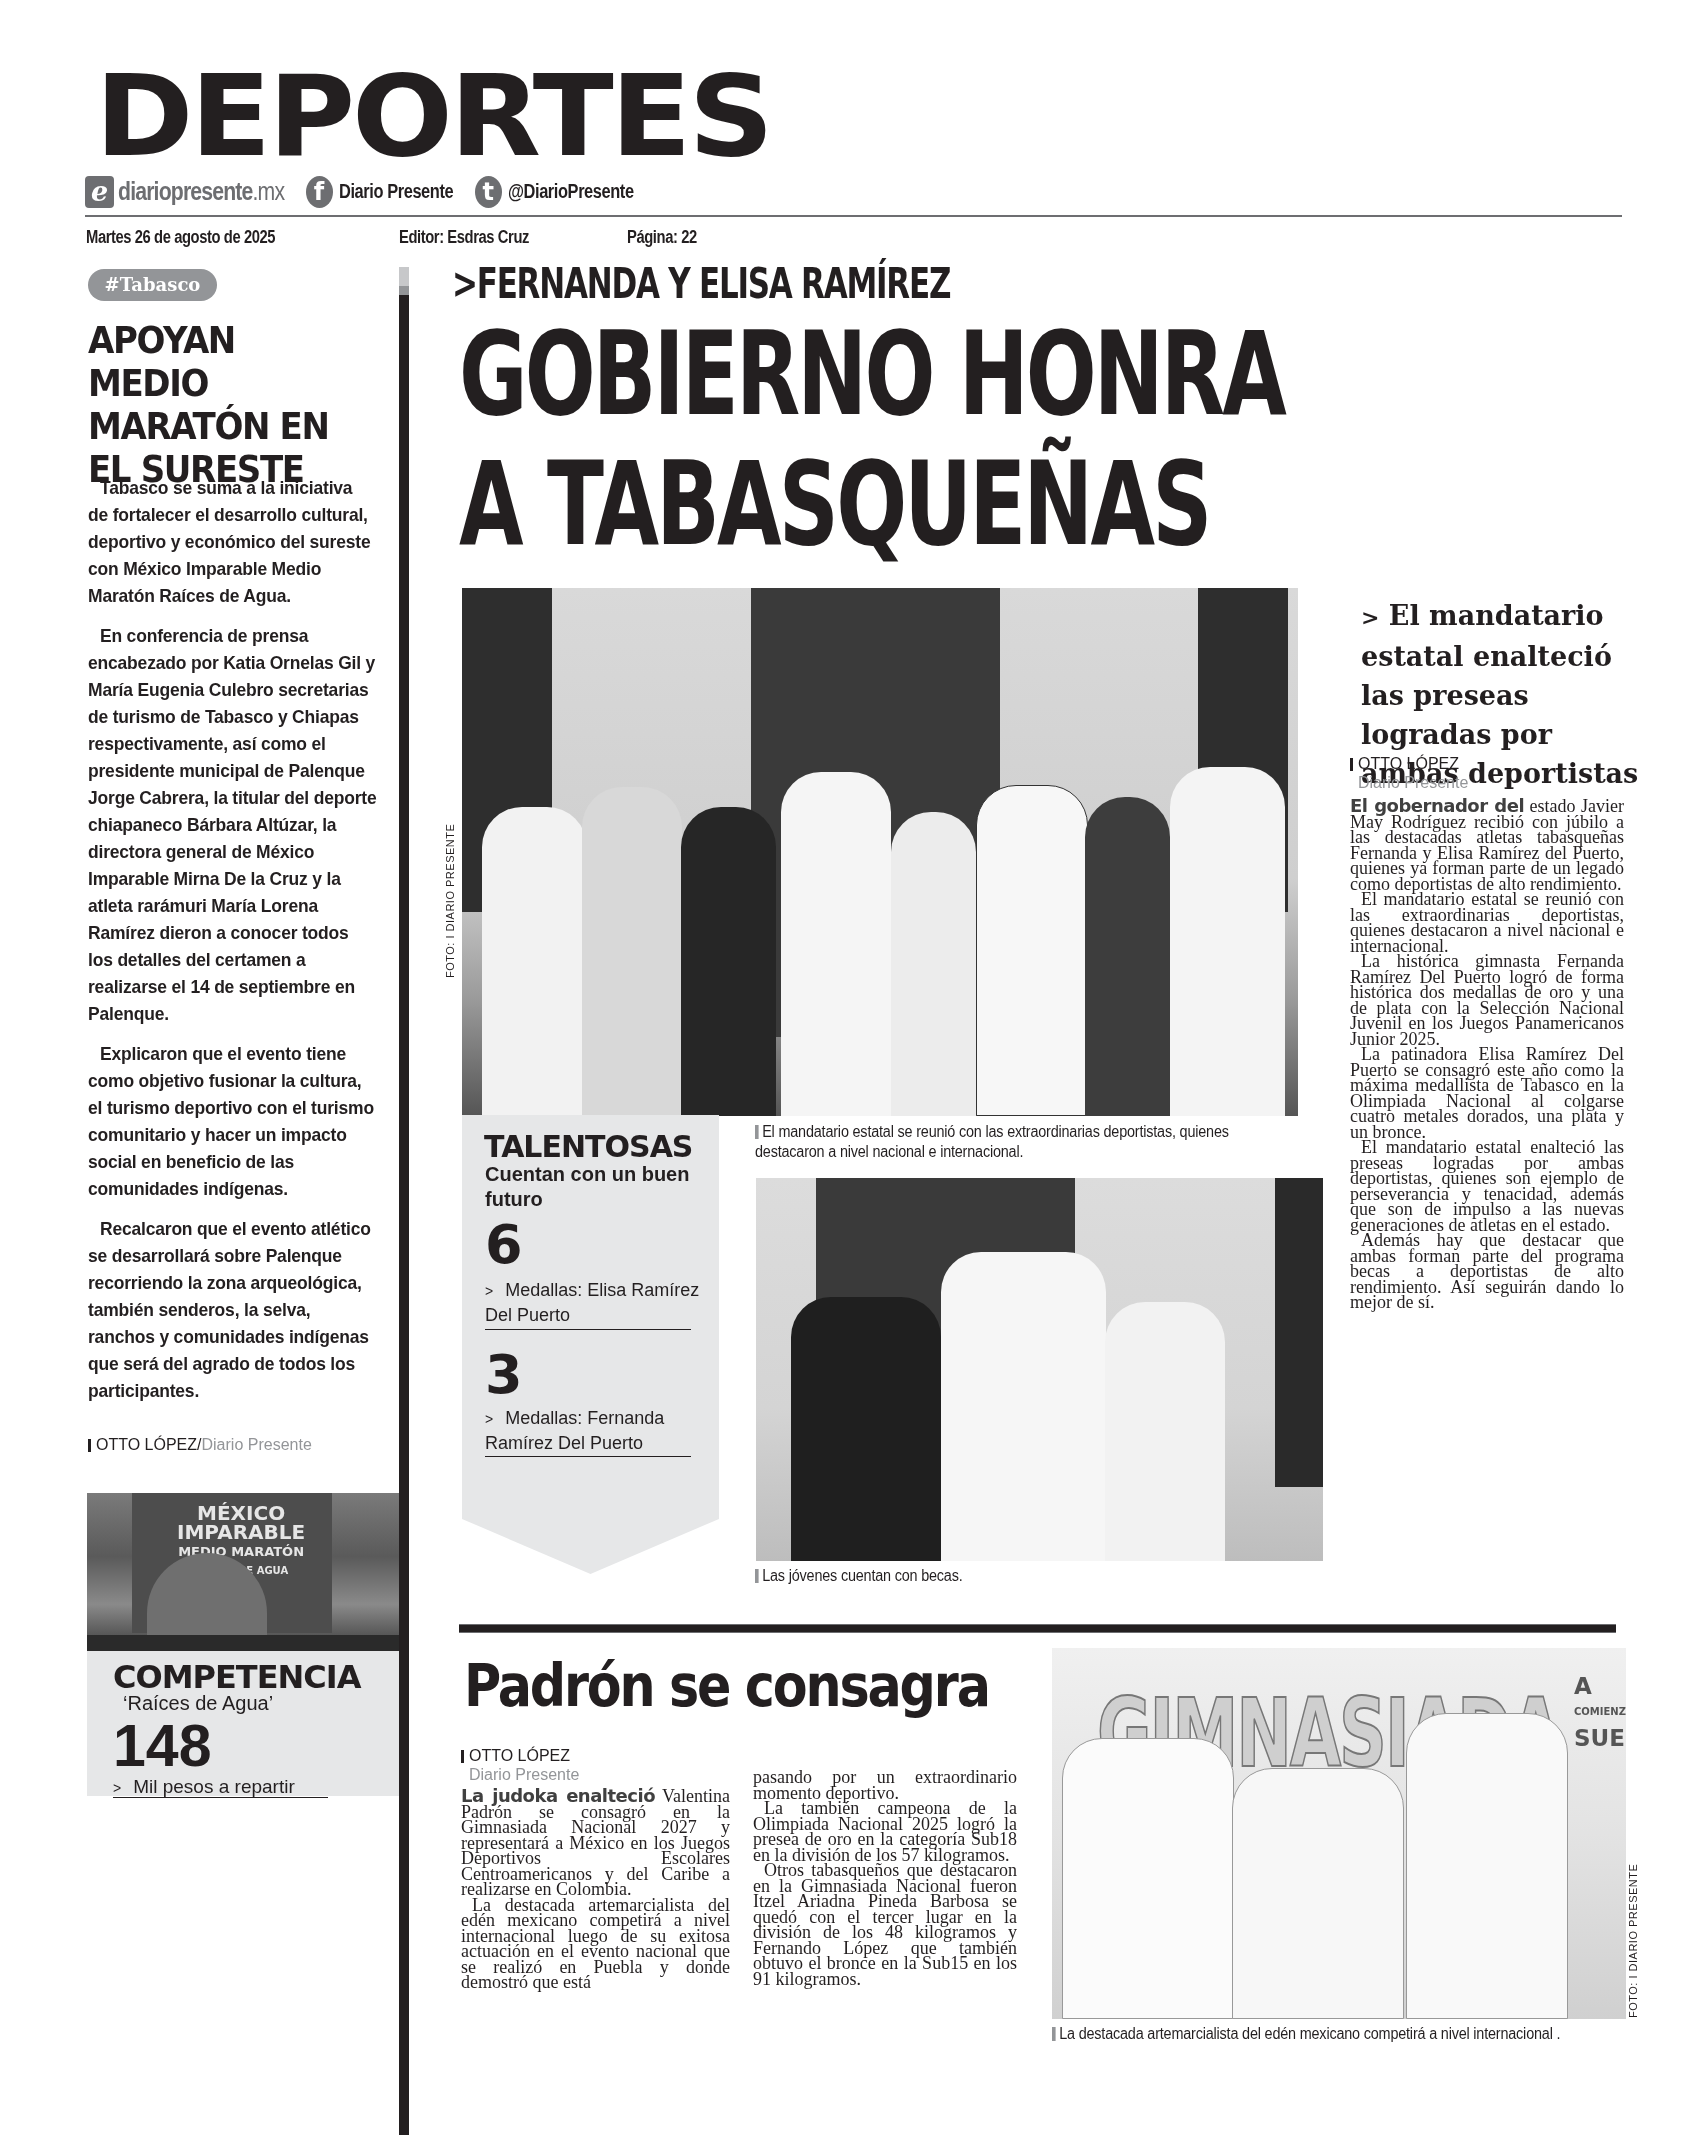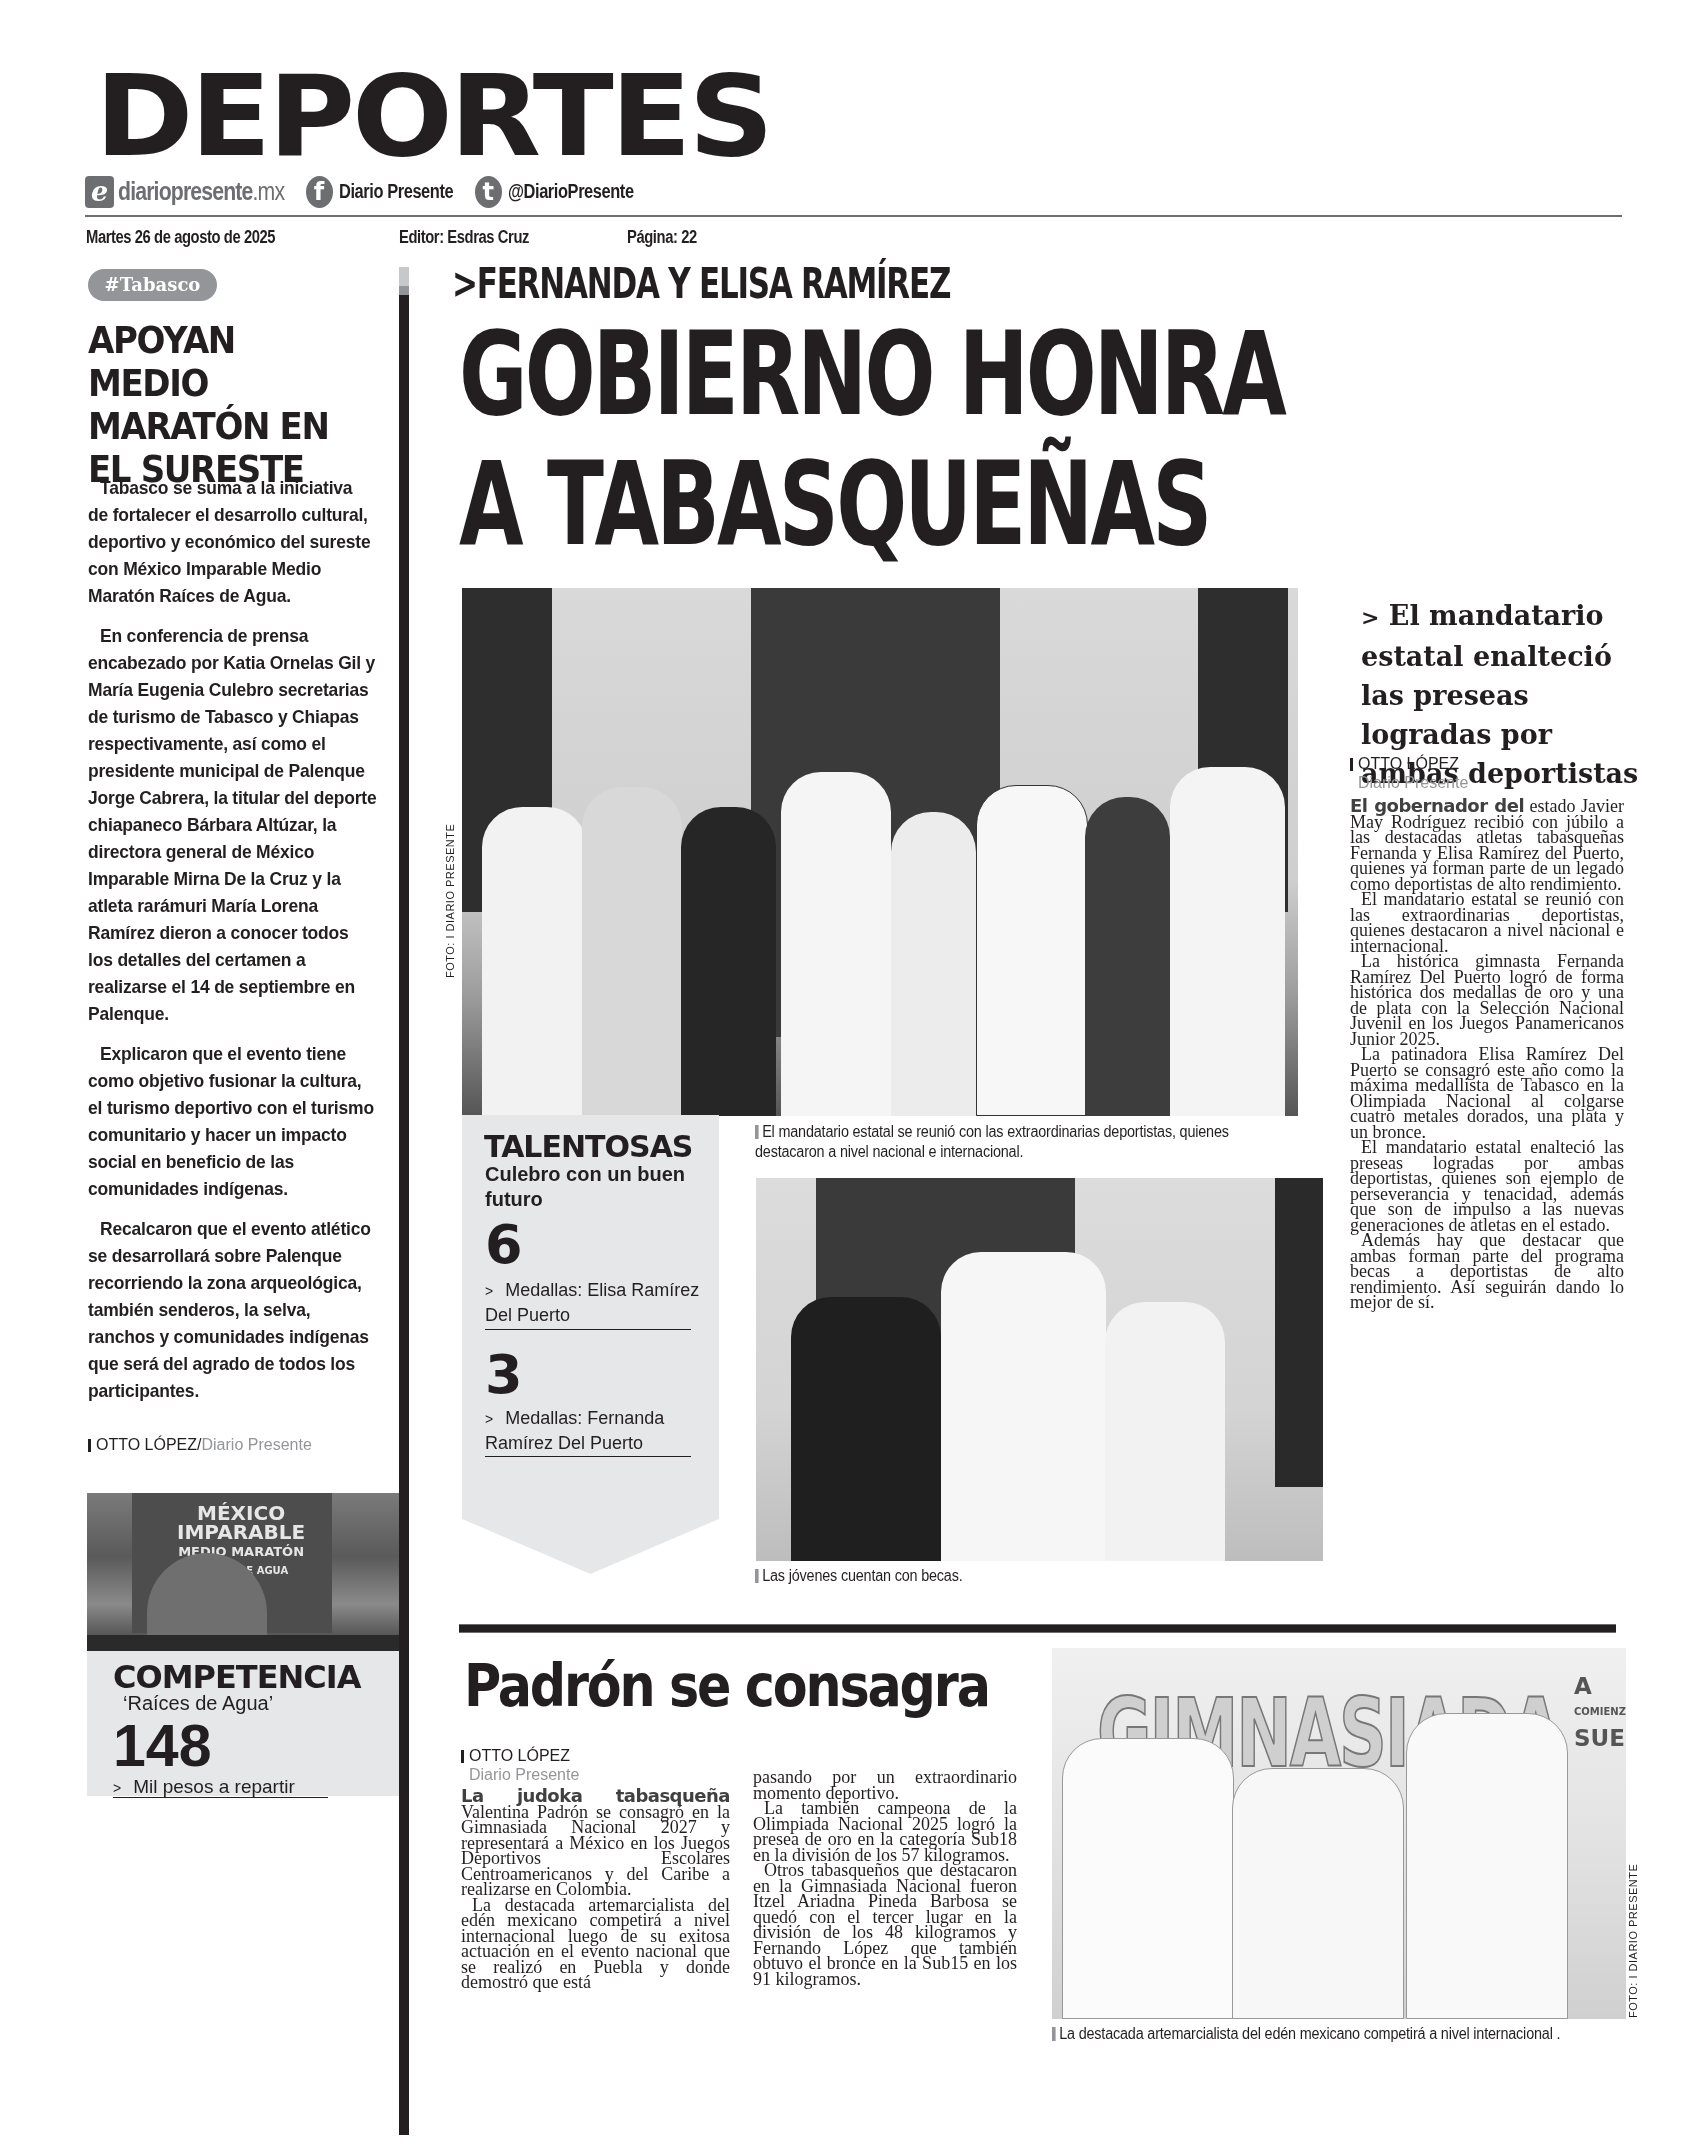--- a/index.html
+++ b/index.html
@@ -178,21 +178,21 @@
   <div class="figure" style="left:319px;width:110px;height:344px;background:#f5f5f5;"></div>
   <div class="figure" style="left:429px;width:85px;height:304px;background:#ececec;"></div>
   <div class="figure" style="left:514px;width:110px;height:329px;background:#f7f7f7;border:1.5px solid #333;"></div>
   <div class="figure" style="left:623px;width:85px;height:319px;background:#3d3d3d;"></div>
   <div class="figure" style="left:708px;width:115px;height:349px;background:#f4f4f4;"></div>
 </div>
 <div class="abs photo-credit-v">FOTO: I DIARIO PRESENTE</div>
 
 <div class="abs talent-box"></div>
 <div class="abs talent-title">TALENTOSAS</div>
-<div class="abs talent-sub">Culebro con un buen futuro</div>
+<div class="abs talent-sub">Cuentan con un buen futuro</div>
 <div class="abs talent-num" style="top:1217px;">6</div>
 <div class="abs talent-desc" style="top:1278px;"><span class="arrow">&gt;</span><span>Medallas: Elisa Ramírez Del Puerto</span></div>
 <div class="abs talent-rule" style="top:1329px;"></div>
 <div class="abs talent-num" style="top:1347px;">3</div>
 <div class="abs talent-desc" style="top:1406px;"><span class="arrow">&gt;</span><span>Medallas: Fernanda Ramírez Del Puerto</span></div>
 <div class="abs talent-rule" style="top:1456px;"></div>
 
 <div class="abs caption caption1"><span class="cap-mark"></span><span>El mandatario estatal se reunió con las extraordinarias deportistas, quienes destacaron a nivel nacional e internacional.</span></div>
 
 <div class="abs photo-trio">
@@ -223,21 +223,21 @@
 
 <div class="abs hrule-heavy"></div>
 <div class="abs padron-title">Padrón se consagra</div>
 
 <div class="abs byline-bottom">
   <div><span class="bar-mark"></span><span>OTTO LÓPEZ</span></div>
   <div class="grey" style="padding-left:8px;">Diario Presente</div>
 </div>
 
 <div class="abs body-serif bottom-col1">
-  <p class="first"><span class="lede">La judoka tabasqueña</span> <span>Valentina Padrón se consagró en la Gimnasiada Nacional 2027 y representará a México en los Juegos Deportivos Escolares Centroamericanos y del Caribe a realizarse en Colombia.</span></p>
+  <p class="first"><span class="lede">La judoka enalteció</span> <span>Valentina Padrón se consagró en la Gimnasiada Nacional 2027 y representará a México en los Juegos Deportivos Escolares Centroamericanos y del Caribe a realizarse en Colombia.</span></p>
   <p>La destacada artemarcialista del edén mexicano competirá a nivel internacional luego de su exitosa actuación en el evento nacional que se realizó en Puebla y donde demostró que está</p>
 </div>
 
 <div class="abs body-serif bottom-col2">
   <p class="first">pasando por un extraordinario momento deportivo.</p>
   <p>La también campeona de la Olimpiada Nacional 2025 logró la presea de oro en la categoría Sub18 en la división de los 57 kilogramos.</p>
   <p>Otros tabasqueños que destacaron en la Gimnasiada Nacional fueron Itzel Ariadna Pineda Barbosa se quedó con el tercer lugar en la división de los 48 kilogramos y Fernando López que también obtuvo el bronce en la Sub15 en los 91 kilogramos.</p>
 </div>
 
 <div class="abs photo-judo">

